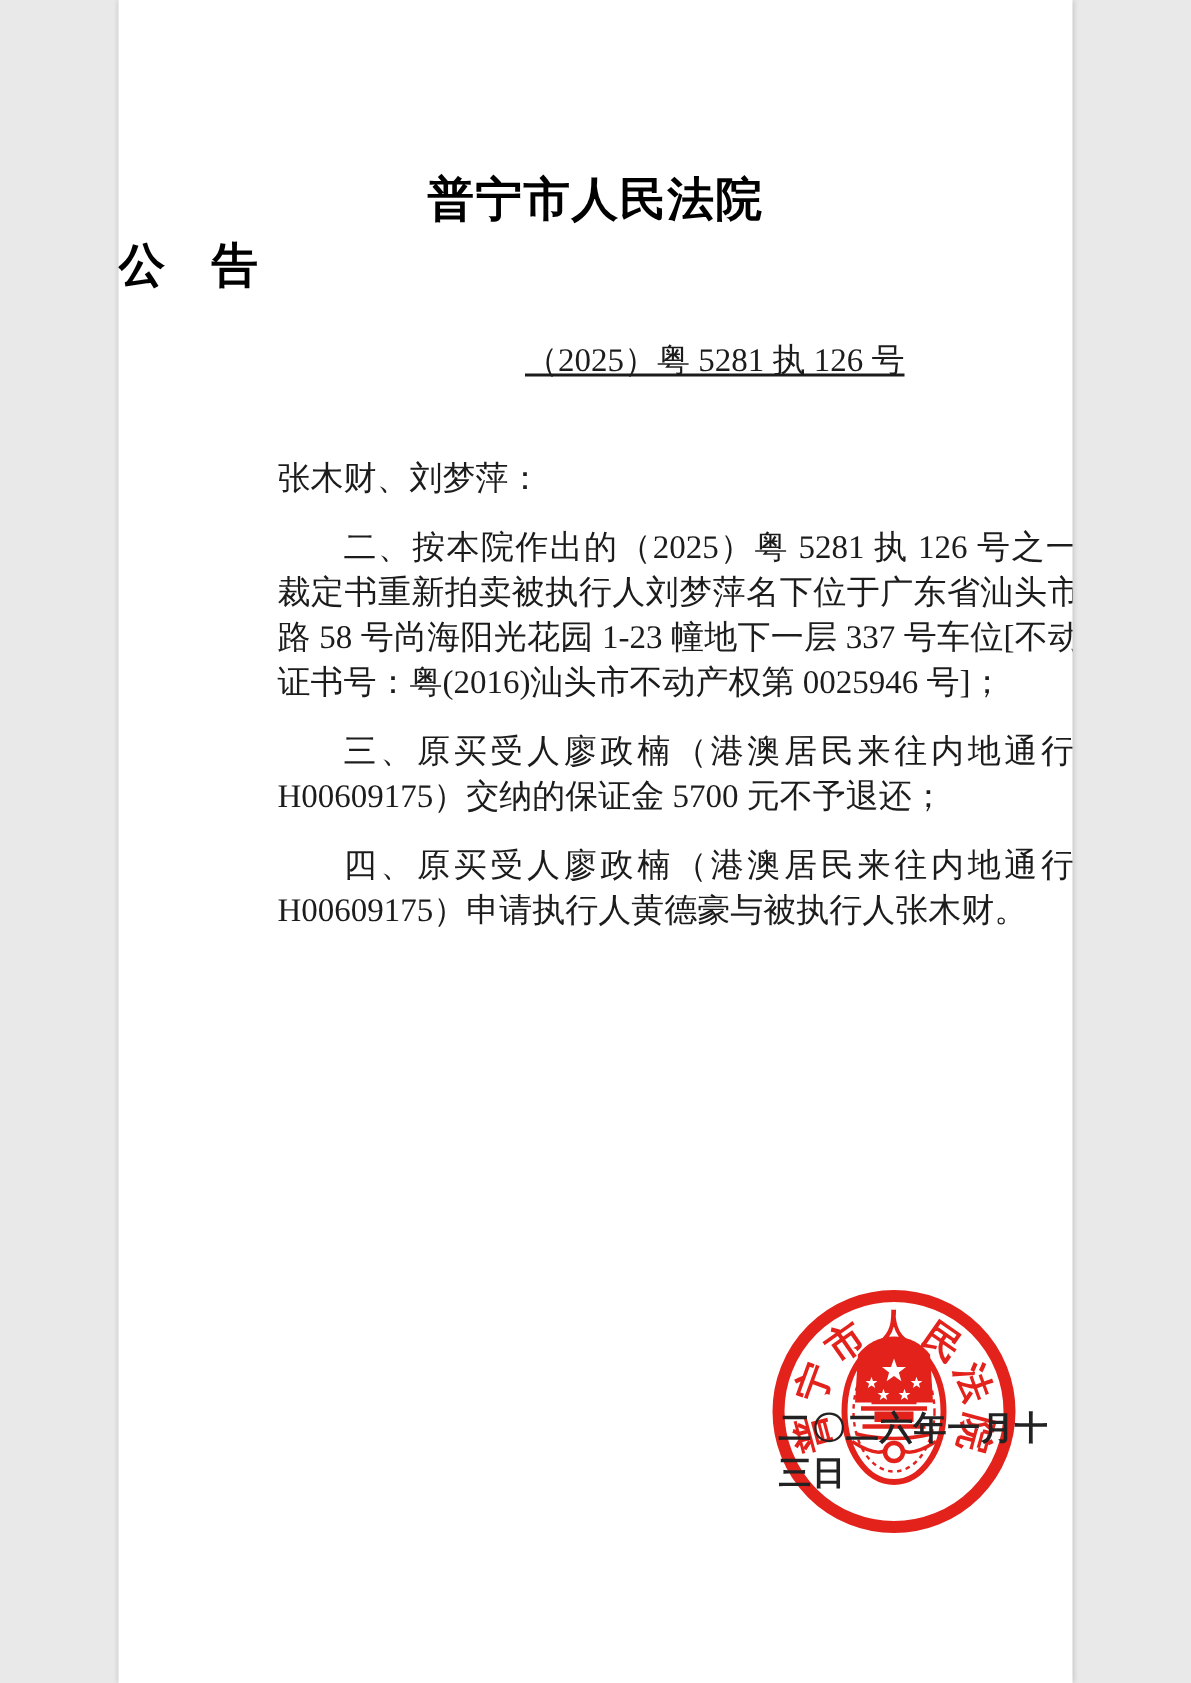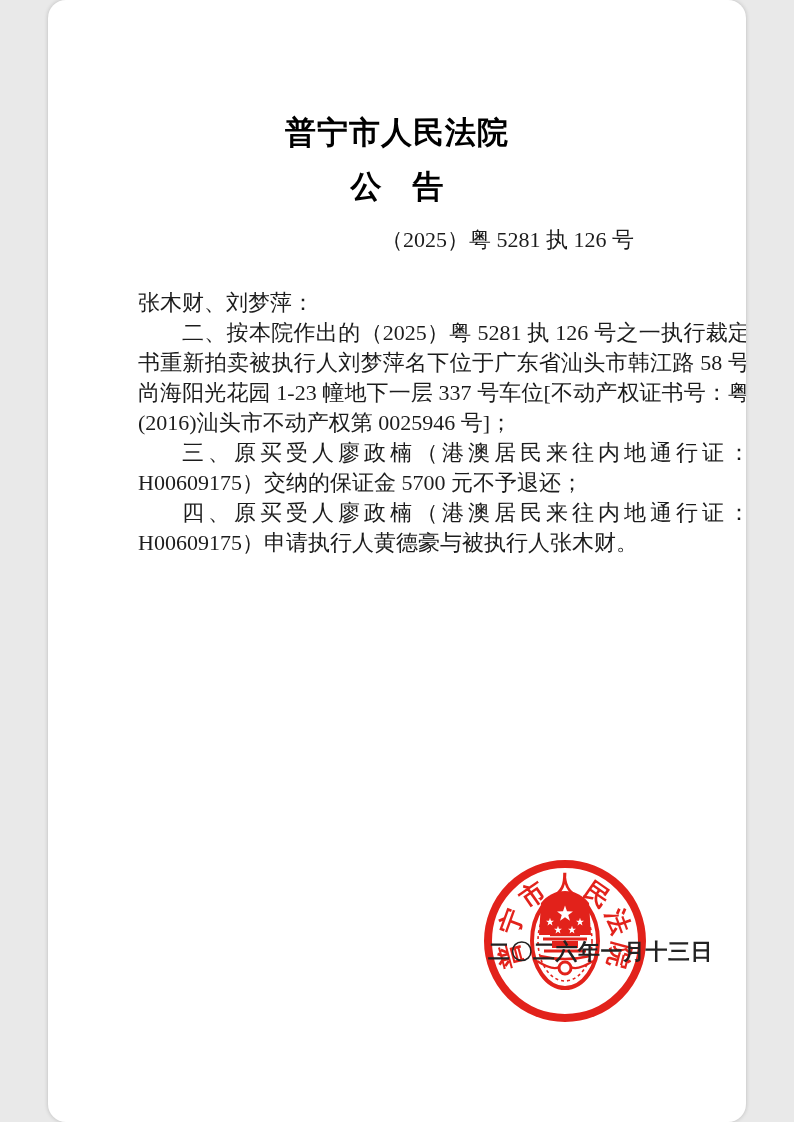--- a/index.html
+++ b/index.html
@@ -1,43 +1,42 @@
 <!DOCTYPE html>
 <html><head>
 <meta charset="utf-8">
 <style>
   html,body{margin:0;padding:0;background:#e9e9e9;}
   .page{
-    position:relative;width:698px;height:1122px;margin:0 auto;
+    position:relative;width:636px;height:1122px;margin:0 auto;
     background:#ffffff;overflow:hidden;
     font-family:"Liberation Serif","DejaVu Serif",serif;
     color:#1c1c1c;
     box-shadow:0 0 4px rgba(0,0,0,.2);
-    border-radius:18px;
   }
   .court-title{
     position:absolute;top:112px;left:0;width:100%;
     text-align:center;font-size:31px;font-weight:bold;color:#000;
     letter-spacing:1px;
   }
   .doc-type{
-    position:absolute;top:166px;left:0;width:100%;
-    text-align:center;font-size:31px;font-weight:bold;color:#000;
+    position:absolute;top:156px;left:0;width:100%;
+    text-align:left;font-size:31px;font-weight:bold;color:#000;
   }
   .case-number{
     position:absolute;top:225px;left:0;width:100%;
     box-sizing:border-box;padding-right:112px;
-    text-align:right;font-size:22px;
+    text-align:right;font-size:22px;text-decoration:underline;
   }
   .body-text{
     position:absolute;top:288px;left:90px;width:612px;
     font-size:22px;line-height:30px;
     text-align:justify;
   }
-  .body-text p{margin:0;padding:0;}
+  .body-text p{margin:16px;padding:0;}
   .body-text p.indent{text-indent:2em;}
   .doc-date{
     position:absolute;top:937px;left:440px;
     font-size:22px;letter-spacing:0.5px;color:#222;
     z-index:3;
     font-weight:bold;
   }
   .seal{
     position:absolute;top:856px;left:432px;width:170px;height:170px;
     z-index:2;opacity:0.92;

